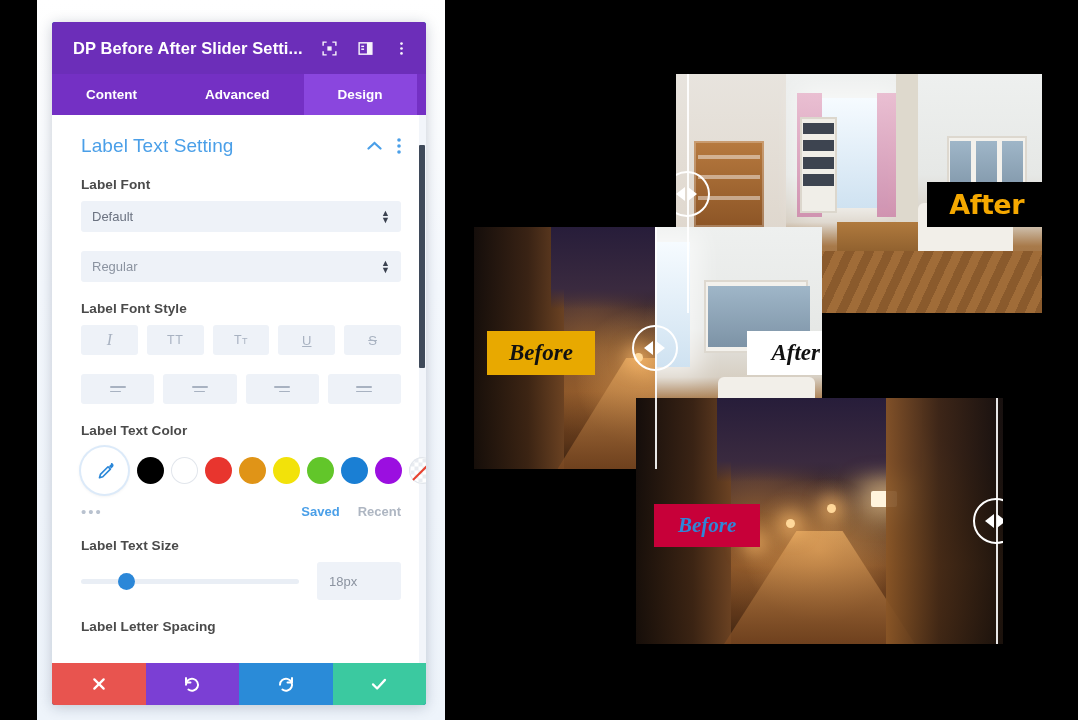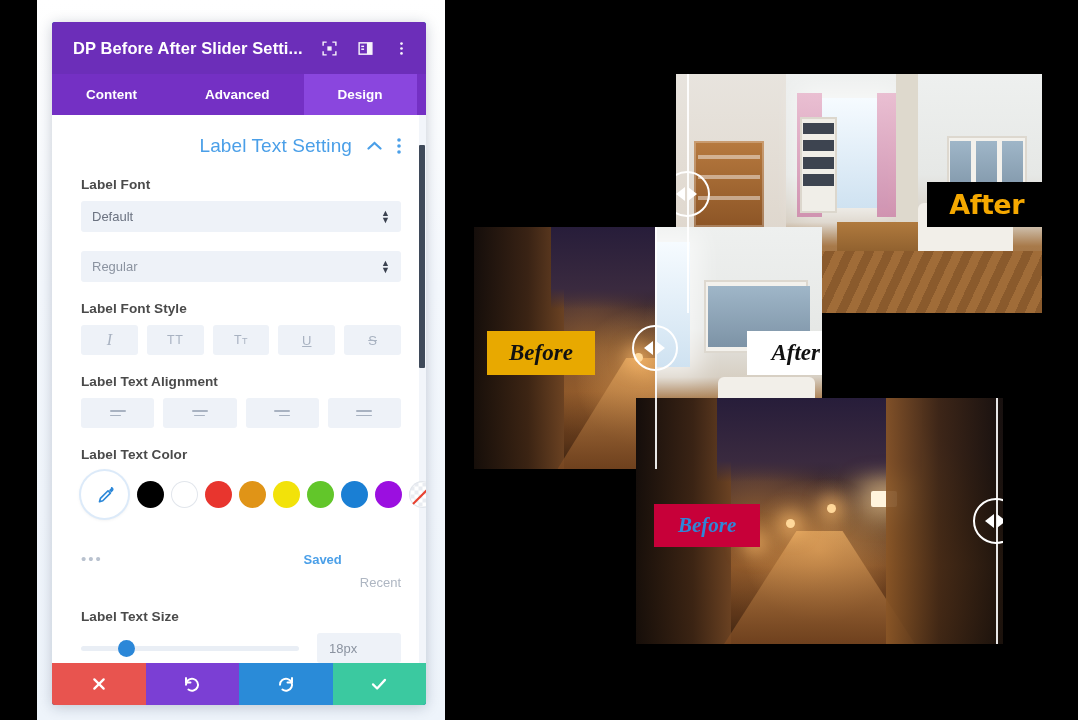--- a/index.html
+++ b/index.html
@@ -22,21 +22,21 @@
   .tabs{display:flex;background:#7430c4;height:41px;flex:0 0 41px;}
   .tab{display:flex;align-items:center;justify-content:center;color:#fff;font-size:13.5px;font-weight:bold;cursor:pointer;padding:0 34px;}
   .tab.active{background:#8a46de;}
 
   .scrollwrap{position:relative;flex:1;overflow:hidden;background:#fff;}
   .scrollbody{padding:20px 25px 10px 29px;}
   .track{position:absolute;right:0;top:0;width:7px;height:100%;background:#f2f5fa;}
   .thumb{position:absolute;right:1px;top:30px;width:6px;height:223px;background:#3f4a5a;border-radius:1px;cursor:pointer;}
 
   .sec-head{display:flex;align-items:center;margin:0 0 20px 0;}
-  .sec-title{color:#4a9fe8;font-size:19px;font-weight:normal;flex:1;letter-spacing:.1px;text-align:right;}
+  .sec-title{color:#4a9fe8;font-size:19px;font-weight:normal;flex:1;letter-spacing:.1px;}
   .sec-ico{margin-left:15px;cursor:pointer;display:block;}
 
   .field{margin-bottom:19px;}
   .flabel{font-size:13.6px;color:#4a4a4a;font-weight:bold;margin-bottom:9px;letter-spacing:.05px;}
   .select{height:31px;background:#eef2f8;border-radius:3px;display:flex;align-items:center;
     padding:0 11px;font-size:13px;color:#6b7280;cursor:pointer;justify-content:space-between;}
   .select.dim{color:#8b93a0;}
   .updown{font-size:9px;line-height:7px;color:#3b4250;text-align:center;}
 
   .btnrow{display:flex;gap:9px;}
@@ -60,27 +60,27 @@
   .sw{width:27px;height:27px;border-radius:50%;margin-right:7px;cursor:pointer;flex:0 0 auto;}
   .sw.white{background:#fff;box-shadow:inset 0 0 0 1px #e2e6ec;}
   .sw.none{background:
       repeating-conic-gradient(#e9ecf1 0% 25%, #ffffff 0% 50%) 50%/8px 8px;
       position:relative;overflow:hidden;box-shadow:inset 0 0 0 1px #e2e6ec;}
   .sw.none:after{content:"";position:absolute;left:-3px;top:12px;width:34px;height:2px;background:#e8402e;transform:rotate(-45deg);}
 
   .metarow{display:flex;align-items:center;margin-top:10px;}
   .dots3{color:#b9c2cf;font-size:15px;letter-spacing:2px;line-height:10px;flex:1;cursor:pointer;}
   .saved{color:#4a9fe8;font-size:13px;font-weight:bold;margin-right:18px;cursor:pointer;}
-  .recent{color:#aeb6c2;font-size:13px;font-weight:normal;cursor:pointer;margin-top:47px;}
+  .recent{color:#aeb6c2;font-size:13px;font-weight:bold;cursor:pointer;}
 
   .sliderrow{display:flex;align-items:center;gap:18px;margin-top:7px;}
   .srail{position:relative;flex:1;height:5px;background:#e9eef5;border-radius:3px;cursor:pointer;}
   .sknob{position:absolute;top:50%;left:21%;width:17px;height:17px;margin-top:-8.5px;margin-left:-8.5px;
     background:#2b87d8;border-radius:50%;cursor:pointer;}
-  .sval{width:84px;height:30px;background:#eef2f8;border-radius:3px;display:flex;align-items:center;
+  .sval{width:84px;height:38px;background:#eef2f8;border-radius:3px;display:flex;align-items:center;
     padding:0 12px;box-sizing:border-box;font-size:13px;color:#8b93a0;cursor:text;}
 
   .actionbar{flex:0 0 42px;display:flex;}
   .act{flex:1;display:flex;align-items:center;justify-content:center;cursor:pointer;}
   .act svg{display:block;}
 
   
   .prev{position:absolute;overflow:hidden;}
   .p-top{left:676px;top:74px;width:366px;height:239px;}
   .p-mid{left:474px;top:227px;width:348px;height:242px;}
@@ -233,21 +233,20 @@
             <div class="sbtn">
                 <span class="un">U</span>
               </div>
             <div class="sbtn">
                 <span class="st">S</span>
               </div>
           </div>
         </div>
 
         <div class="field">
-          <div class="flabel">Label Text Alignment</div>
           <div class="alignrow">
             <div class="abtn">
               <span class="alines">
                   <i style="width:16px"></i>
                   <i style="width:11px;margin-right:5px"></i>
                 </span>
             </div>
             <div class="abtn">
               <span class="alines">
                   <i style="width:16px"></i>

